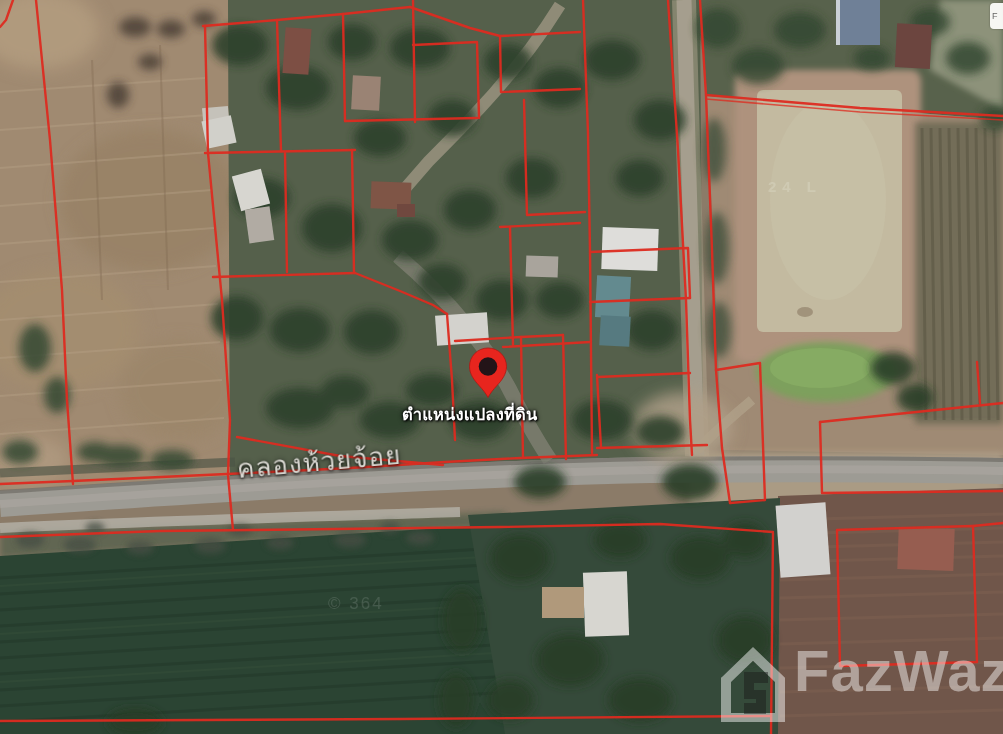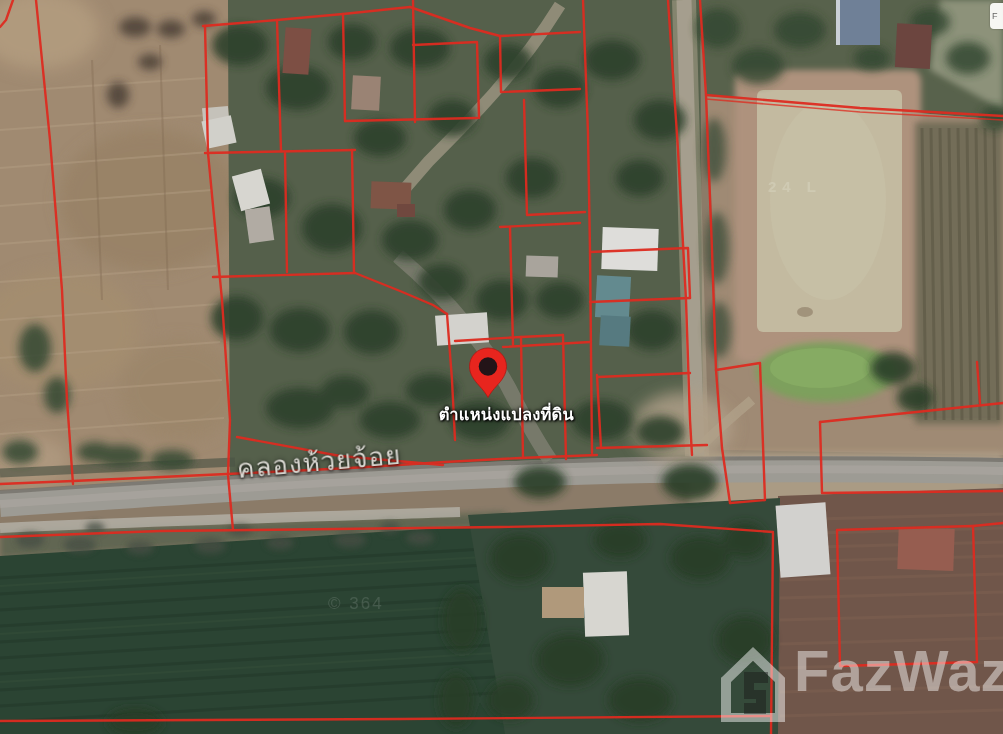--- a/index.html
+++ b/index.html
@@ -5,21 +5,21 @@
   html,body{margin:0;padding:0;background:#222;}
   .stage{
     position:relative;width:1003px;height:734px;overflow:hidden;
     background:#8b7a64;
     font-family:"Liberation Sans","DejaVu Sans",sans-serif;
   }
   .stage svg.base{position:absolute;left:0;top:0;filter:saturate(.93) blur(.35px);}
   .overlay{position:absolute;z-index:5;}
   .pin-wrap{left:468px;top:347px;width:40px;height:52px;}
   .pin-label{
-    left:402px;top:401px;width:172px;text-align:right;
+    left:402px;top:401px;width:172px;text-align:left;
     color:#ffffff;font-size:16.5px;font-weight:700;letter-spacing:.2px;
     text-shadow:0 0 3px #000,0 0 5px #000,1px 1px 2px #000;
   }
   .road-label{
     left:237px;top:448px;
     color:#d9d7d1;font-size:26px;font-weight:500;letter-spacing:1px;
     transform:rotate(-5deg);transform-origin:left center;
     text-shadow:0 1px 3px rgba(0,0,0,.85),0 0 6px rgba(0,0,0,.5);
   }
   .faint-field-text{

